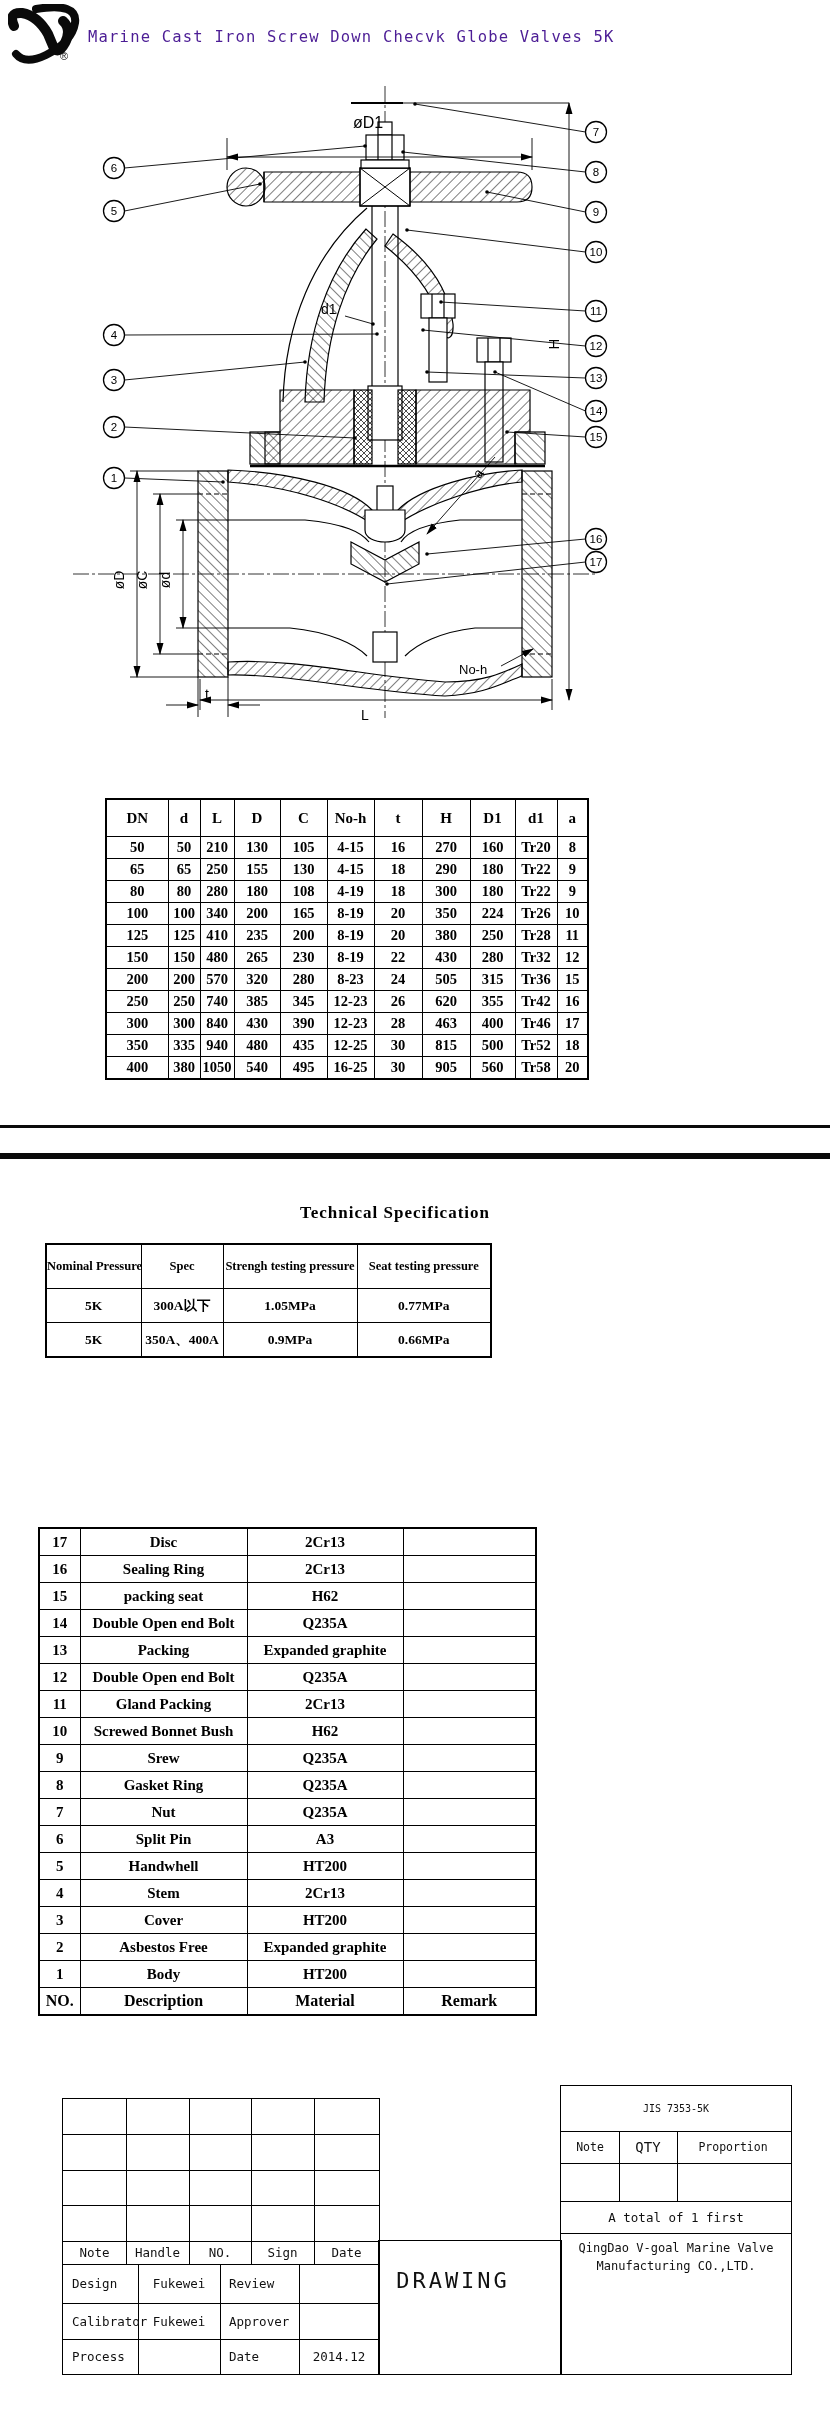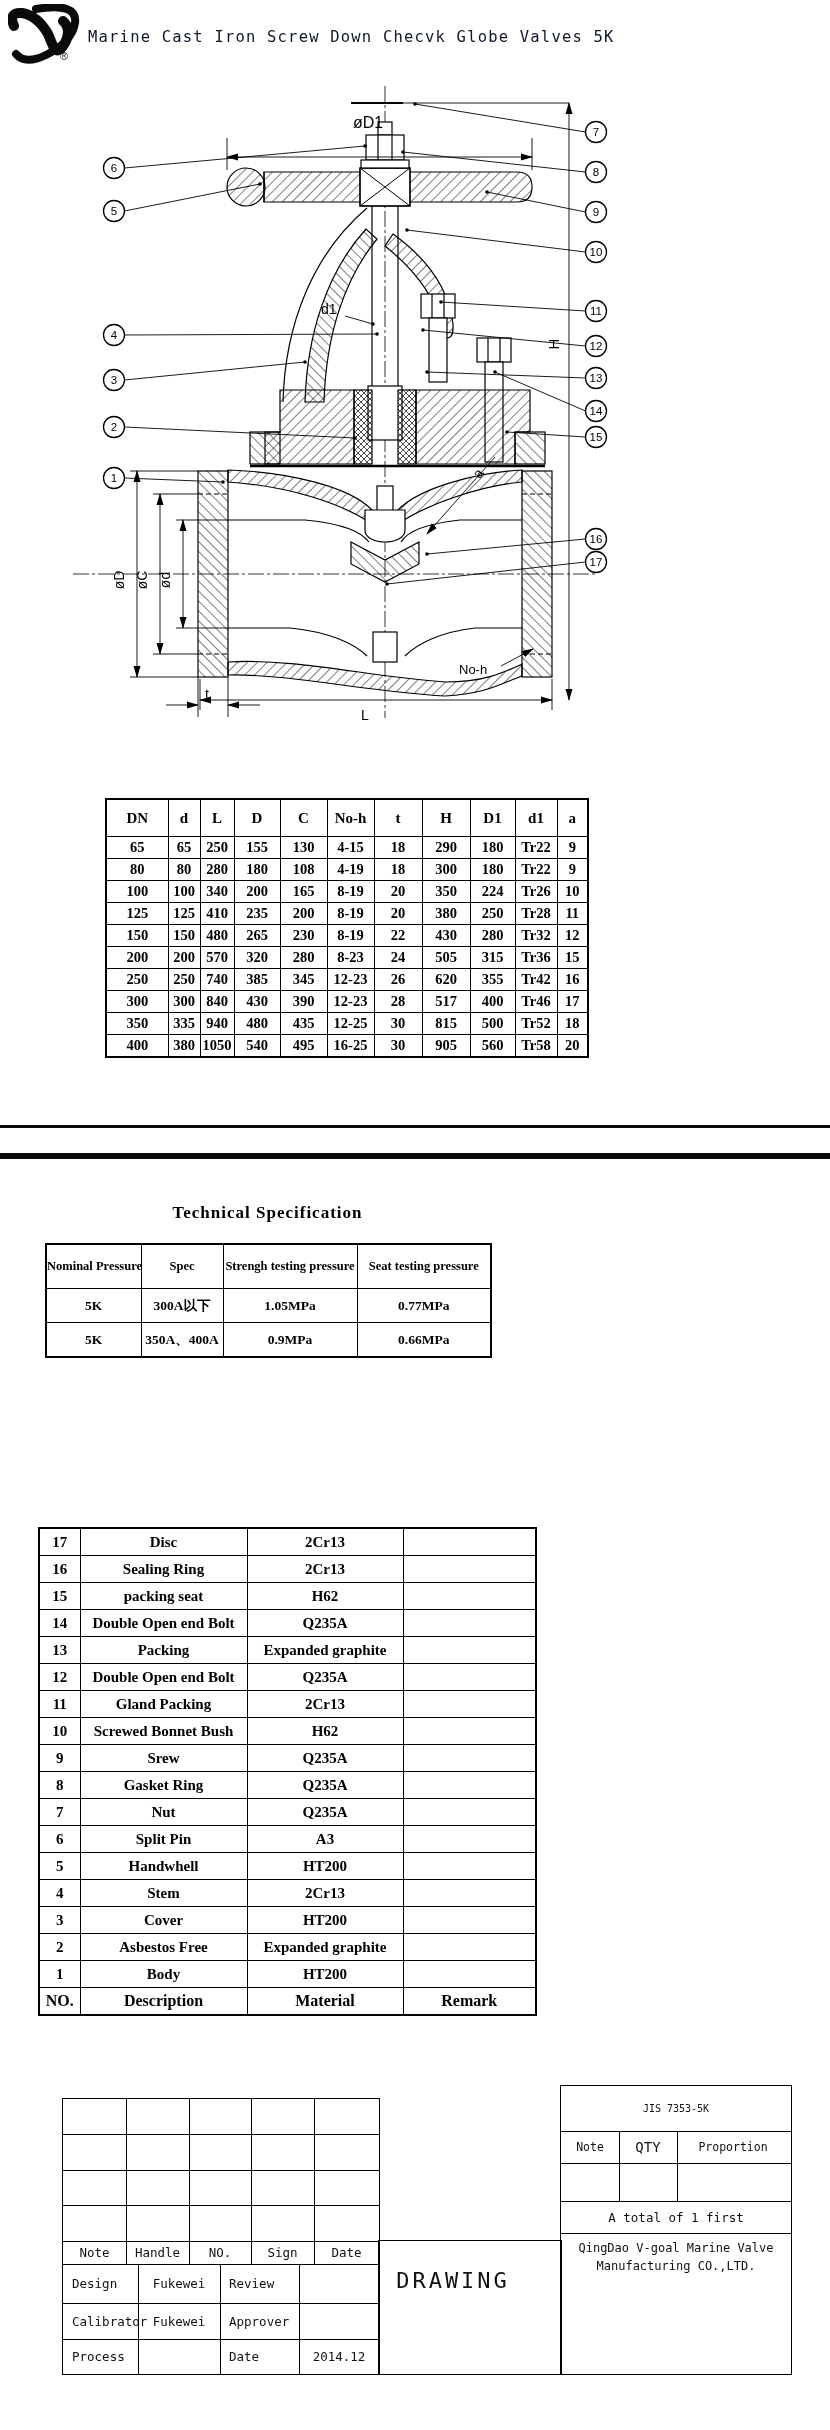--- a/index.html
+++ b/index.html
@@ -2,30 +2,30 @@
 <html><head>
 <meta charset="utf-8">
 <style>
   html,body{margin:0;padding:0;background:#fff;}
   .page{position:relative;width:830px;height:2430px;background:#fff;overflow:hidden;
         font-family:"Liberation Sans",sans-serif;color:#000;}
   .abs{position:absolute;}
   .cad{font-family:"DejaVu Sans Mono",monospace;color:#161616;}
   .hbar{position:absolute;left:0;width:830px;background:#0a0a0a;}
   
-  .hdr-title{left:88px;top:28px;font-size:15.5px;letter-spacing:1.2px;color:#0f172a;white-space:nowrap;}
+  .hdr-title{left:88px;top:28px;font-size:15.5px;letter-spacing:1.2px;color:#4c1d95;white-space:nowrap;}
   .reg{left:60px;top:50px;font-size:11px;color:#111;}
   
   table{border-collapse:collapse;table-layout:fixed;}
   td,th{padding:0;overflow:hidden;white-space:nowrap;}
   .dim-table{position:absolute;left:105px;top:798px;width:482px;border:2px solid #000;
              font-family:"Liberation Serif",serif;font-weight:bold;font-size:15px;text-align:center;}
   .dim-table th{border:1.5px solid #000;height:36px;font-size:15px;}
   .dim-table td{border:1.5px solid #000;height:21px;font-size:14.5px;}
-  .spec-title{left:45px;top:1203px;width:445px;text-align:center;font-family:"Liberation Serif",serif;
+  .spec-title{left:45px;top:1203px;width:445px;text-align:right;font-family:"Liberation Serif",serif;
               font-weight:bold;font-size:17px;letter-spacing:1px;}
   .spec-table{position:absolute;left:45px;top:1243px;width:445px;border:2px solid #000;
               font-family:"Liberation Serif",serif;font-weight:bold;text-align:center;}
   .spec-table th{border:1.5px solid #000;height:43px;font-size:12.5px;}
   .spec-table td{border:1.5px solid #000;height:33px;font-size:13.5px;}
   .parts-table{position:absolute;left:38px;top:1527px;width:497px;border:2.5px solid #000;
                font-family:"Liberation Serif",serif;font-weight:bold;font-size:15px;text-align:center;}
   .parts-table td{border:1.5px solid #000;height:26px;}
   .parts-table tr.footer td{font-size:16px;}
   
@@ -306,20 +306,33 @@
           <th>No-h</th>
           <th>t</th>
           <th>H</th>
           <th>D1</th>
           <th>d1</th>
           <th>a</th>
         </tr>
       </thead>
       <tbody>
         <tr>
+          <td>50</td>
+          <td>50</td>
+          <td>210</td>
+          <td>130</td>
+          <td>105</td>
+          <td>4-15</td>
+          <td>16</td>
+          <td>270</td>
+          <td>160</td>
+          <td>Tr20</td>
+          <td>8</td>
+        </tr>
+        <tr>
           <td>65</td>
           <td>65</td>
           <td>250</td>
           <td>155</td>
           <td>130</td>
           <td>4-15</td>
           <td>18</td>
           <td>290</td>
           <td>180</td>
           <td>Tr22</td>
@@ -404,21 +417,21 @@
           <td>16</td>
         </tr>
         <tr>
           <td>300</td>
           <td>300</td>
           <td>840</td>
           <td>430</td>
           <td>390</td>
           <td>12-23</td>
           <td>28</td>
-          <td>517</td>
+          <td>463</td>
           <td>400</td>
           <td>Tr46</td>
           <td>17</td>
         </tr>
         <tr>
           <td>350</td>
           <td>335</td>
           <td>940</td>
           <td>480</td>
           <td>435</td>

